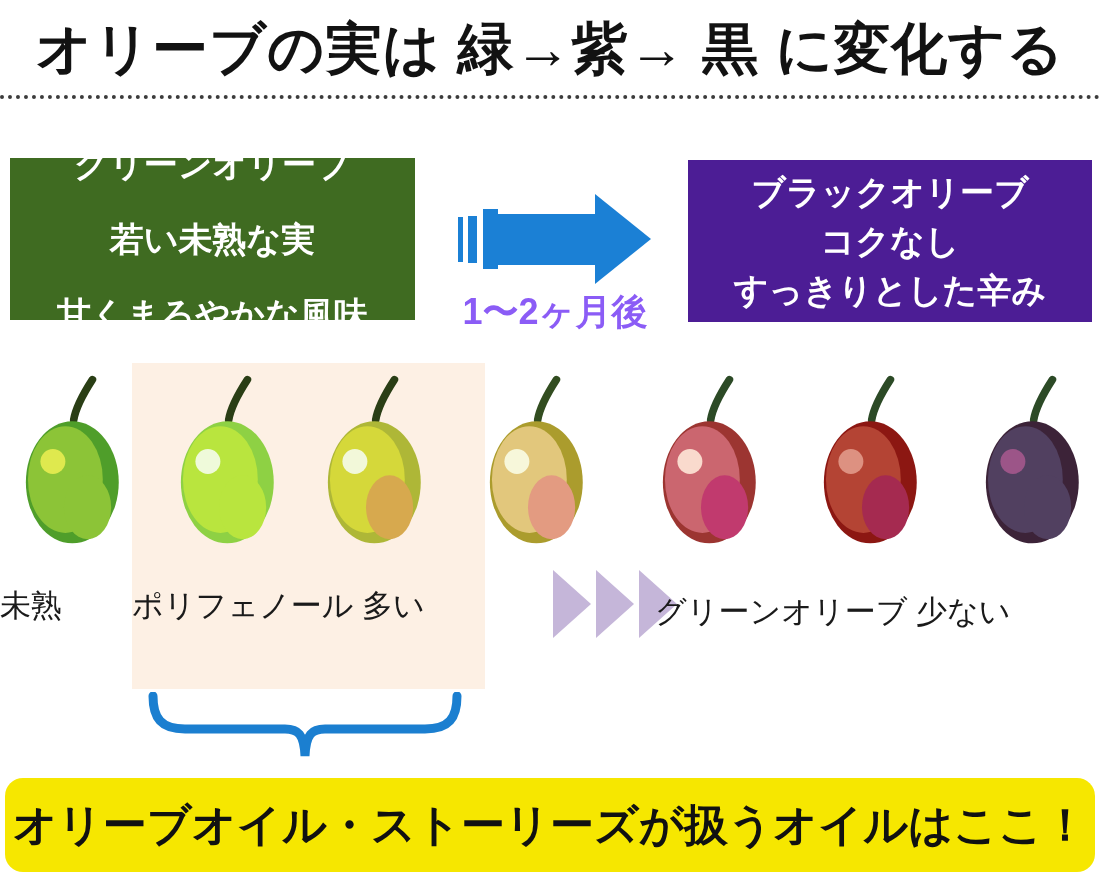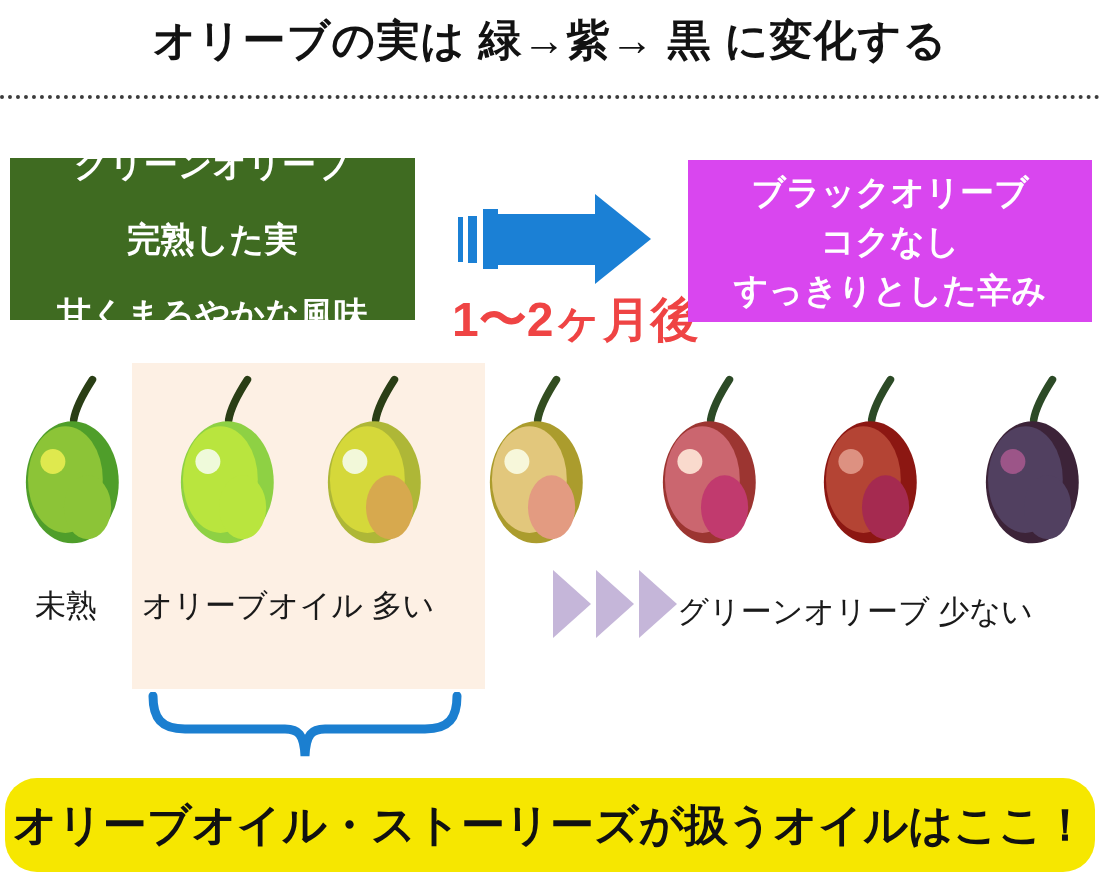--- a/index.html
+++ b/index.html
@@ -2,76 +2,76 @@
 <html><head>
 <meta charset="utf-8">
 <style>
   html,body{margin:0;padding:0;background:#ffffff;}
   .canvas{
     position:relative;width:1100px;height:890px;background:#ffffff;
     font-family:"Liberation Sans",sans-serif;overflow:hidden;
   }
   .title{
     position:absolute;top:12px;left:0;right:0;text-align:center;
-    font-size:43px;font-weight:800;color:#121212;letter-spacing:1px;white-space:nowrap;
+    font-size:56px;font-weight:800;color:#121212;letter-spacing:1px;white-space:nowrap;
   }
   .rule{position:absolute;top:95px;left:0;width:1100px;height:0;border-top:4px dotted #3c3c3c;}
   .infobox{
     position:absolute;color:#ffffff;text-align:center;
     display:flex;flex-direction:column;justify-content:center;
     font-size:34px;font-weight:600;line-height:49px;
   }
   .infobox.green{left:10px;top:158px;width:405px;height:162px;gap:26px;}
   .infobox.black{left:688px;top:160px;width:404px;height:162px;}
   .arrow-wrap{position:absolute;left:455px;top:193px;width:200px;height:95px;}
   .arrow-label{
     position:absolute;left:452px;top:288px;width:206px;text-align:center;
-    font-size:48px;font-weight:600;color:#ef4444;white-space:nowrap;
+    font-size:36px;font-weight:600;color:#8b5cf6;white-space:nowrap;
   }
   .panel{position:absolute;left:132px;top:363px;width:353px;height:326px;}
   .olive{position:absolute;top:374px;width:104px;height:184px;}
   .note{
     position:absolute;font-size:31px;font-weight:500;color:#1a1a1a;
-    text-align:center;line-height:47px;white-space:nowrap;
+    line-height:47px;white-space:nowrap;
   }
   .note-unripe{left:0;top:582px;width:132px;}
   .note-green{left:132px;top:582px;width:312px;}
   .note-black{left:655px;top:588px;width:400px;}
   .tri{position:absolute;left:550px;top:568px;width:136px;height:72px;}
   .brace{position:absolute;left:145px;top:692px;width:320px;height:70px;}
   .banner{
-    position:absolute;left:5px;top:778px;width:1090px;height:94px;border-radius:32px;
+    position:absolute;left:5px;top:778px;width:1090px;height:94px;border-radius:18px;
     display:flex;align-items:center;justify-content:center;
     font-size:44px;font-weight:800;color:#111;white-space:nowrap;
   }
 </style>
 </head>
 <body>
 
 <div class="canvas">
 
   <div class="title">オリーブの実は 緑→紫→ 黒 に変化する</div>
   <div class="rule"></div>
 
   <div class="infobox green" style="background-color: rgb(63, 107, 33);">
     <div>グリーンオリーブ</div>
-    <div>完熟した実</div>
+    <div>若い未熟な実</div>
     <div>甘くまろやかな風味</div>
   </div>
 
   <svg class="arrow-wrap" viewBox="0 0 200 95" xmlns="http://www.w3.org/2000/svg">
     <rect x="3" y="24" width="5" height="45" fill="#1b80d5"></rect>
     <rect x="13" y="23" width="9" height="47" fill="#1b80d5"></rect>
     <rect x="28" y="16" width="15" height="60" fill="#1b80d5"></rect>
     <rect x="43" y="21" width="98" height="51" fill="#1b80d5"></rect>
     <polygon points="140,1 196,46 140,91" fill="#1b80d5"></polygon>
   </svg>
   <div class="arrow-label">1〜2ヶ月後</div>
 
-  <div class="infobox black" style="background-color: #d946ef;">
+  <div class="infobox black" style="background-color: #4c1d95;">
     <div>ブラックオリーブ</div>
     <div>コクなし</div>
     <div>すっきりとした辛み</div>
   </div>
 
   <div class="panel" style="background-color: rgb(253, 240, 228);"></div>
 
   <svg class="olive" style="left:21px" viewBox="0 0 150 265" xmlns="http://www.w3.org/2000/svg">
     <path d="M103 8 C90 28, 79 48, 76 66" fill="none" stroke-width="11" stroke-linecap="round" stroke="#2a3e15"></path>
     <ellipse cx="74" cy="156" rx="67" ry="88" fill="#4f9e2a"></ellipse>
@@ -126,21 +126,21 @@
     <ellipse cx="64" cy="152" rx="54" ry="77" fill="#514060"></ellipse>
     <ellipse cx="96" cy="192" rx="34" ry="46" fill="#514060"></ellipse>
     <circle cx="46" cy="126" r="18" fill="#9c5588"></circle>
   </svg>
 
   <div class="note note-unripe">
     <div>未熟</div>
   </div>
 
   <div class="note note-green">
-    <div>オリーブオイル 多い</div>
+    <div>ポリフェノール 多い</div>
   </div>
 
   <svg class="tri" viewBox="0 0 136 72" xmlns="http://www.w3.org/2000/svg">
     <polygon points="3,2 41,36 3,70" fill="#c5b6d9"></polygon>
     <polygon points="46,2 84,36 46,70" fill="#c5b6d9"></polygon>
     <polygon points="89,2 127,36 89,70" fill="#c5b6d9"></polygon>
   </svg>
 
   <div class="note note-black">
     <div>グリーンオリーブ 少ない</div>

